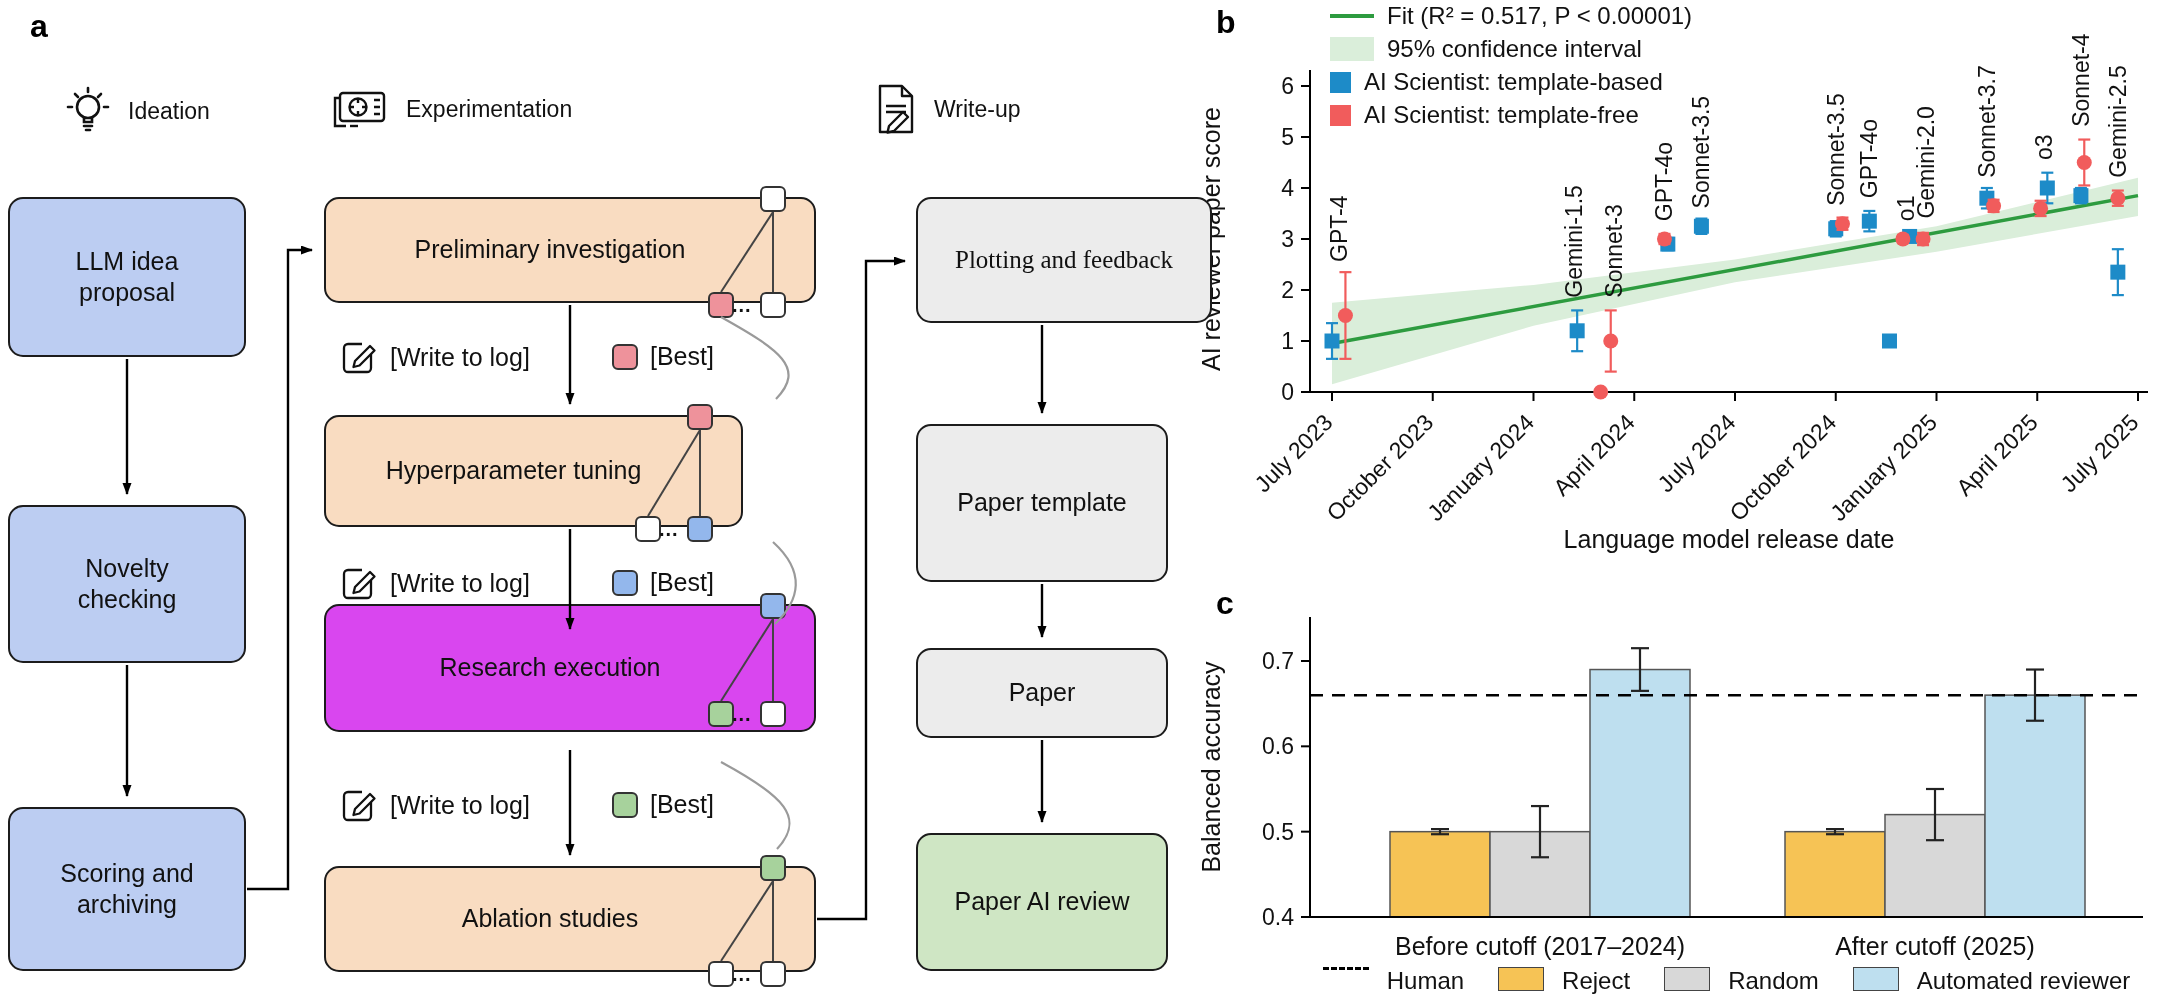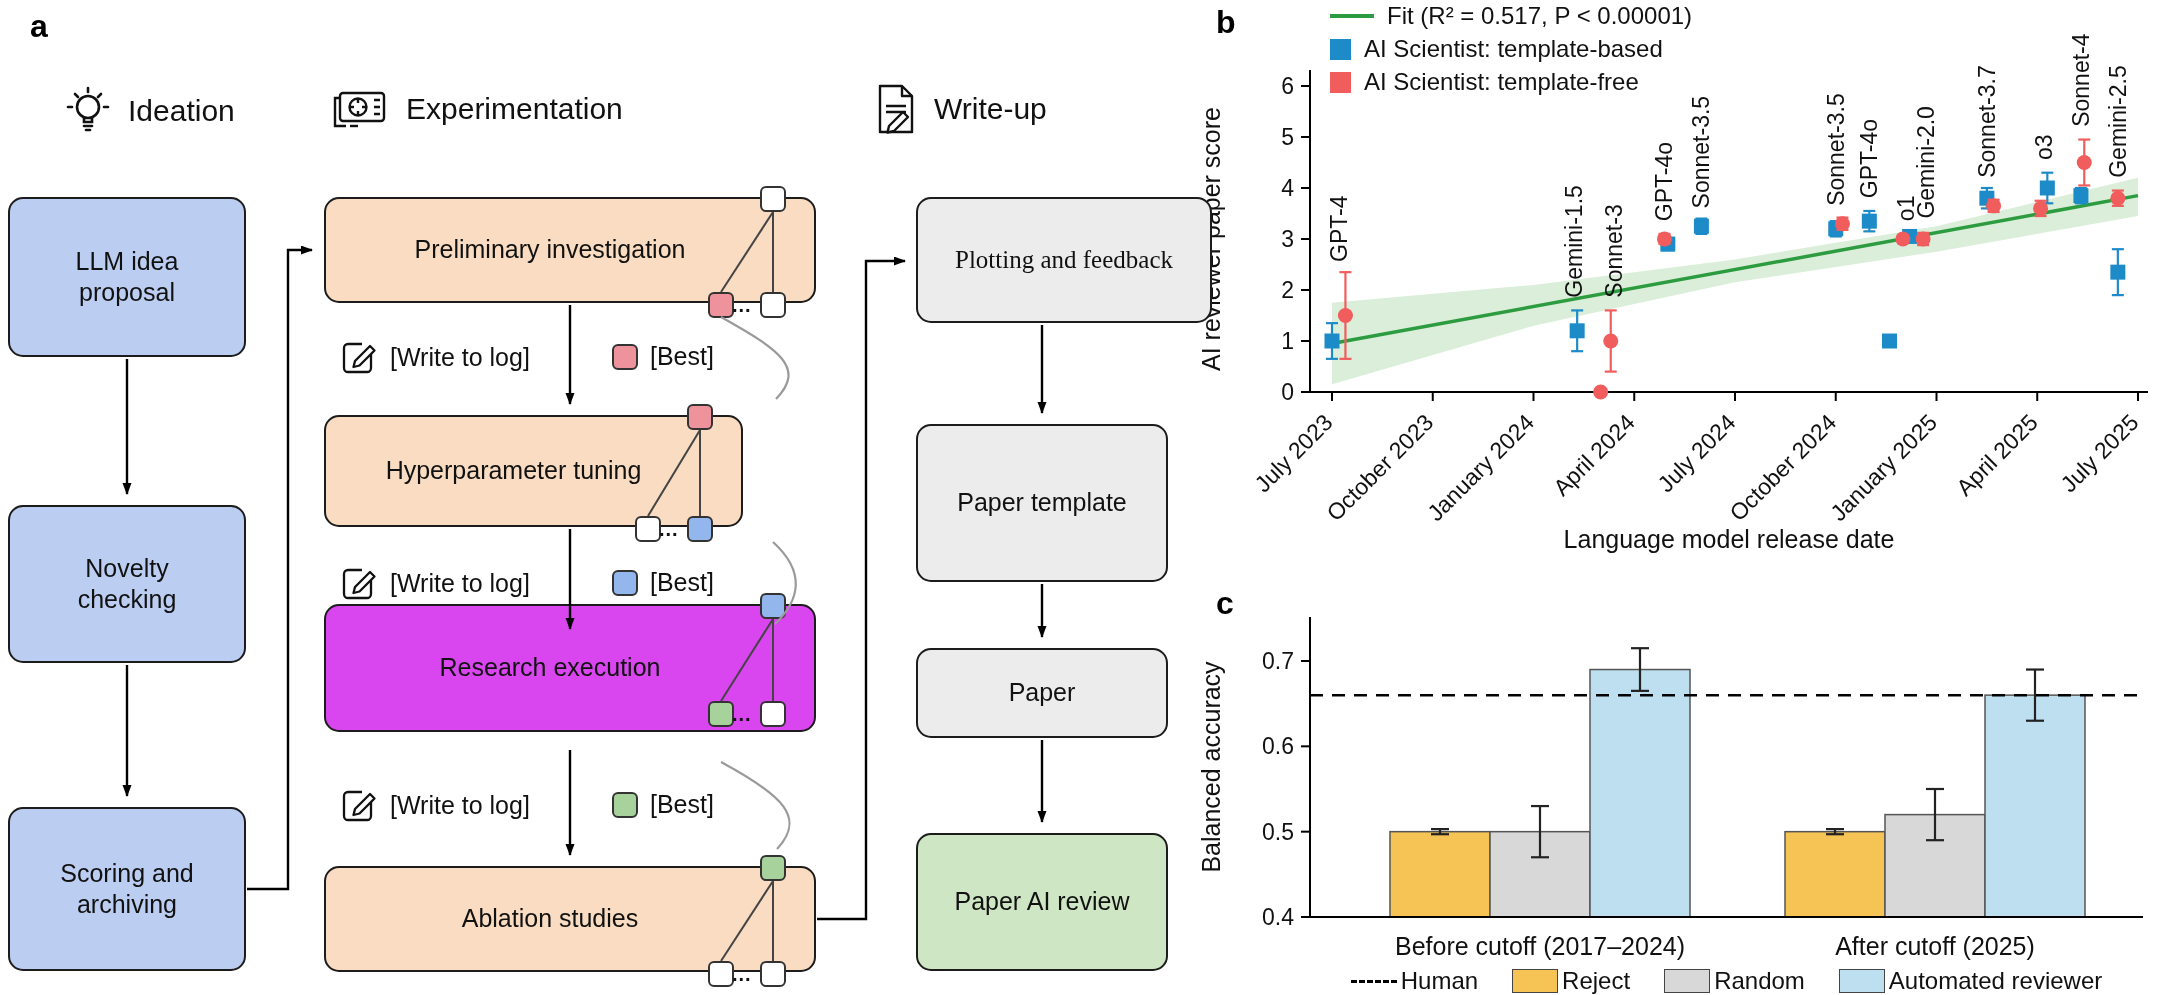--- a/index.html
+++ b/index.html
@@ -1,19 +1,19 @@
 <!DOCTYPE html>
 <html><head>
 <meta charset="utf-8">
 <style>
   *{box-sizing:border-box;margin:0;padding:0}
   body{background:#fff;font-family:"Liberation Sans","DejaVu Sans",sans-serif;color:#111}
   .fig{position:relative;width:2163px;height:995px;background:#fff;overflow:hidden}
   .panel-label{position:absolute;font-size:32px;font-weight:bold;color:#000;z-index:5}
-  .col-header{position:absolute;display:flex;align-items:center;gap:16px;font-size:30px;z-index:2}
+  .col-header{position:absolute;display:flex;align-items:center;gap:16px;font-size:23px;z-index:2}
   .fbox{position:absolute;border:2.3px solid #1c1c1c;border-radius:15px;display:flex;align-items:center;
         justify-content:center;text-align:center;font-size:25px;line-height:1.25;z-index:1}
   .fbox .lbl{display:block}
   .col1 .lbl{padding:0 28px}
   .col2{padding:0 70px 0 30px}
   .col3 .lbl{padding:0 26px}
   .narrowpad .lbl{padding:0 36px}
   .tree{position:absolute;right:16px;top:-13px;width:100px;z-index:4}
   .tedges{position:absolute;left:0;top:0}
   .node{position:absolute;width:26px;height:26px;border:2.4px solid #333;border-radius:6px;background:#fff}
@@ -25,21 +25,21 @@
   .panelB{top:0;height:557px}
   .panelC{top:557px;height:438px}
   .panelB svg,.panelC svg{position:absolute;left:0;top:0}
   .legendB{position:absolute;left:150px;top:2px;display:flex;flex-direction:column;gap:5px;z-index:6}
   .lrow{display:flex;align-items:center;gap:13px;font-size:24px;height:28px}
   .sw-line{width:44px;height:4px}
   .sw-band{width:44px;height:24px}
   .sw-sq{width:21px;height:21px}
   .legendC{position:absolute;left:130px;top:410px;width:833px;display:flex;align-items:center;
            justify-content:center;gap:34px;font-size:24px;z-index:6}
-  .litem{display:flex;align-items:center;gap:4px}
+  .litem{display:flex;gap:18px}
   .sw-dash{width:46px;height:0;border-top:3.2px dashed #000}
   .sw-box{width:46px;height:24px;border:1.6px solid #444}
 </style>
 </head>
 <body>
 
 <div class="fig">
 
   <div class="panel-label" style="left:30px;top:8px">a</div>
 
@@ -378,20 +378,24 @@
         <text x="871.9666666666667" y="159.95000000000002" fill="#111" font-family="&quot;Liberation Sans&quot;,&quot;DejaVu Sans&quot;,sans-serif" font-size="23" transform="rotate(-90 871.9666666666667 159.95000000000002)">o3</text>
         <text x="908.9083333333333" y="126.80000000000001" fill="#111" font-family="&quot;Liberation Sans&quot;,&quot;DejaVu Sans&quot;,sans-serif" font-size="23" transform="rotate(-90 908.9083333333333 126.80000000000001)">Sonnet-4</text>
         <text x="945.85" y="177.79999999999998" fill="#111" font-family="&quot;Liberation Sans&quot;,&quot;DejaVu Sans&quot;,sans-serif" font-size="23" transform="rotate(-90 945.85 177.79999999999998)">Gemini-2.5</text>
       </svg>
     <div class="legendB">
       <div class="lrow">
         <span class="sw-line" style="background-color: rgb(45, 155, 63);"></span>
         <span>Fit (R² = 0.517, P &lt; 0.00001)</span>
       </div>
       <div class="lrow">
+        <span class="sw-band" style="background-color: rgb(218, 238, 218);"></span>
+        <span>95% confidence interval</span>
+      </div>
+      <div class="lrow">
         <span class="sw-sq" style="background-color: rgb(29, 139, 200);"></span>
         <span>AI Scientist: template-based</span>
       </div>
       <div class="lrow">
         <span class="sw-sq" style="background-color: rgb(241, 92, 92);"></span>
         <span>AI Scientist: template-free</span>
       </div>
     </div>
   </div>
 

